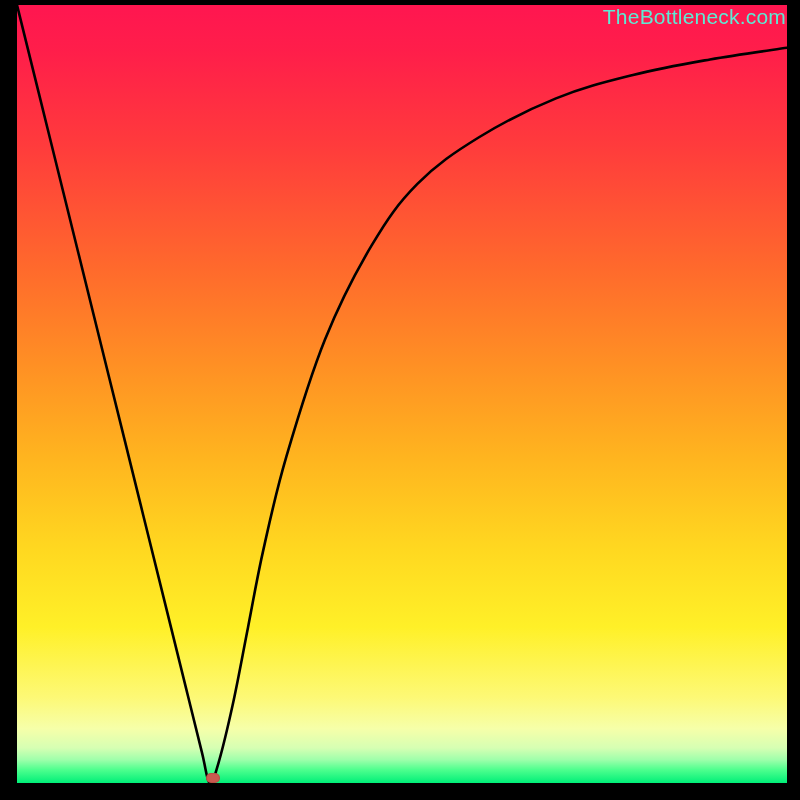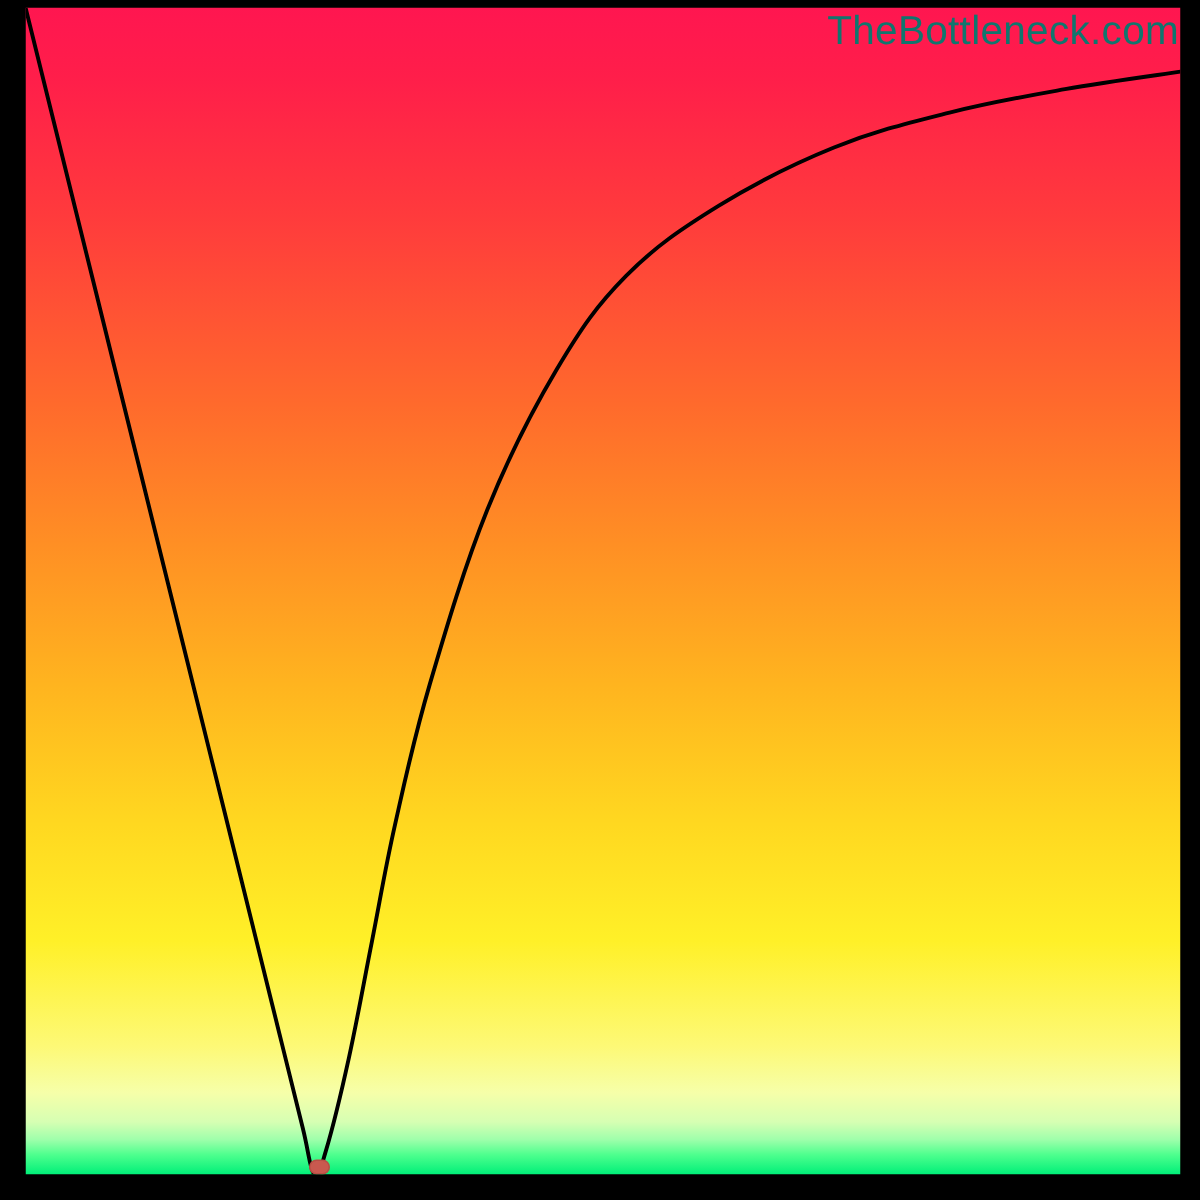--- a/index.html
+++ b/index.html
@@ -56,22 +56,22 @@
     width: 14px;
     height: 10px;
     border-radius: 5px;
     background: #c9594f;
     box-shadow: 0 0 0 1px rgba(120,40,30,0.2) inset;
   }
   .watermark {
     position: absolute;
     top: 5px;
     right: 14px;
-    color: #0f766e;
-    font-size: 27px;
+    color: #5eead4;
+    font-size: 21px;
     letter-spacing: 0.2px;
     font-weight: 400;
     user-select: none;
   }
 </style>
 </head>
 <body>
 
 <div class="frame">
 

